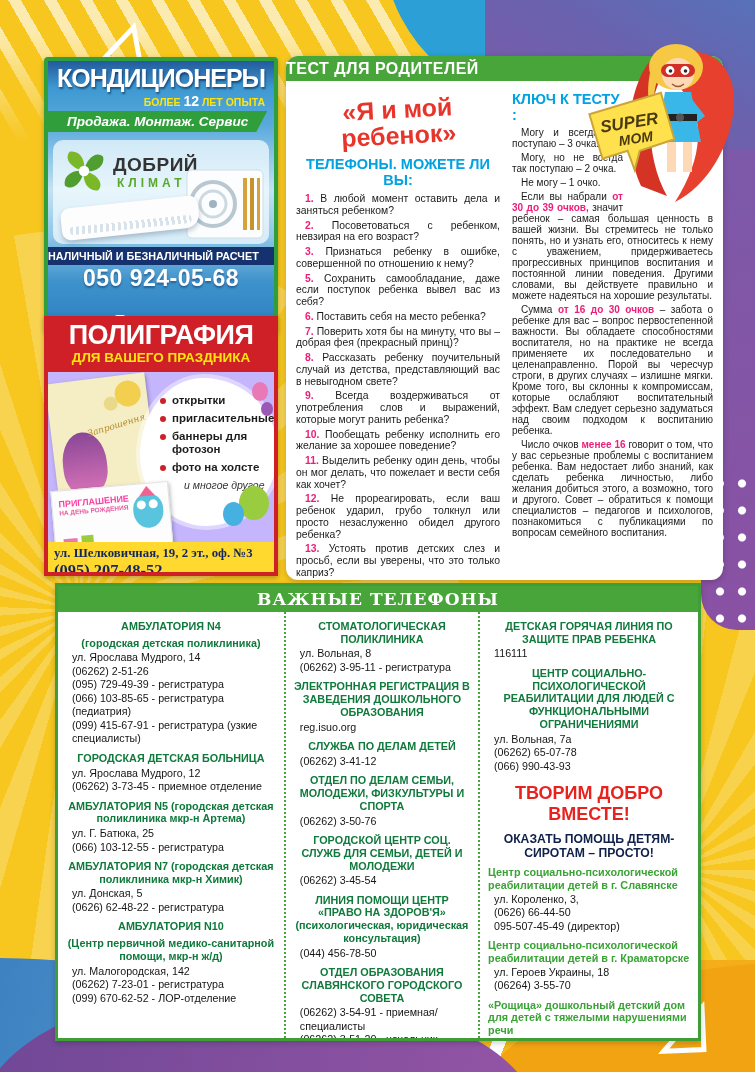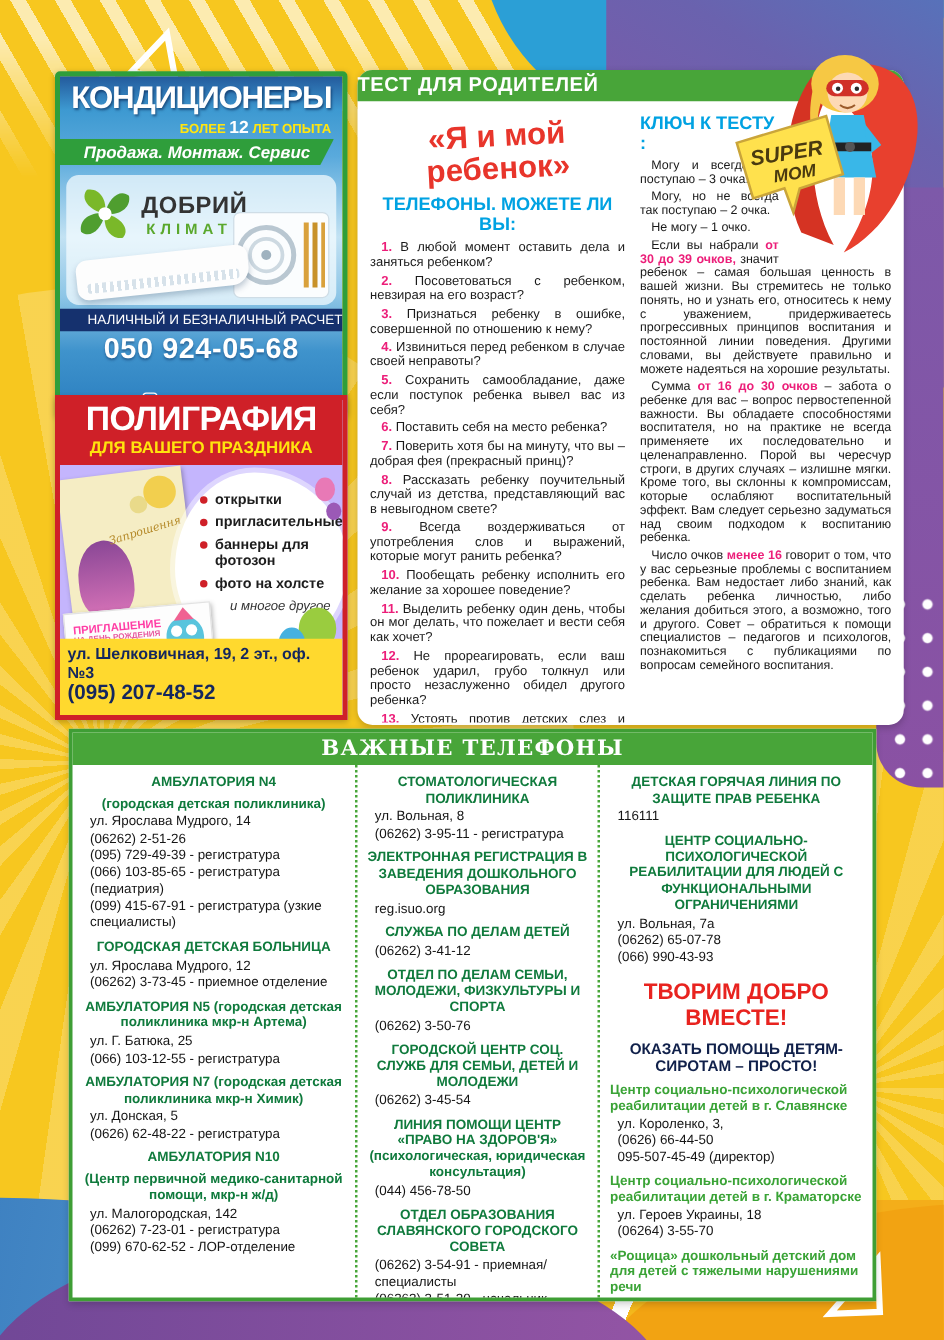--- a/index.html
+++ b/index.html
@@ -57,21 +57,21 @@
     background:rgba(245,252,255,.72);border-radius:10px;}
   .fan{position:absolute;left:8px;top:8px;}
   .brand1{position:absolute;left:60px;top:14px;color:#333;font-weight:800;font-size:19px;letter-spacing:.5px;}
   .brand2{position:absolute;left:64px;top:36px;color:#5aa82d;font-weight:700;font-size:12px;letter-spacing:4px;}
   .outdoor{position:absolute;right:4px;top:28px;}
   .wallunit{position:absolute;left:8px;top:62px;width:138px;height:32px;background:#fdfdfd;
     border-radius:9px 9px 14px 9px;transform:rotate(-6deg);box-shadow:0 3px 5px rgba(0,40,80,.25);}
   .wallunit::after{content:"";position:absolute;left:8px;right:8px;bottom:5px;height:8px;
     background:repeating-linear-gradient(90deg,#d7e2ea 0 3px,#fff 3px 6px);border-radius:3px;}
   .ac-pay{position:absolute;left:0;right:0;top:186px;height:18px;background:#15316e;
-    color:#fff;font-weight:400;font-size:10.8px;text-align:right;line-height:18px;}
+    color:#fff;font-weight:700;font-size:10.8px;text-align:left;line-height:18px;}
   .ac-phone{position:absolute;left:0;right:0;top:204px;color:#fff;font-weight:800;
     font-size:23px;text-align:center;letter-spacing:.5px;text-shadow:0 2px 2px rgba(0,25,70,.4);}
   .ac-insta{position:absolute;left:0;right:0;bottom:2px;text-align:center;color:#fff;
     font-weight:700;font-size:10.5px;}
   .ig{display:inline-block;width:10px;height:10px;border:1.5px solid #fff;border-radius:3px;
     position:relative;vertical-align:-2px;margin-right:4px;}
   .ig::after{content:"";position:absolute;left:2px;top:2px;width:4px;height:4px;border:1.2px solid #fff;border-radius:50%;}
 
   
   .ad-print{left:44px;top:316px;width:234px;height:260px;z-index:2;border:4px solid #cf2028;
@@ -104,22 +104,22 @@
     border-radius:50%;box-shadow:12px 0 0 #fff;}
   .owl::after{content:"";position:absolute;left:0;top:-8px;border-left:8px solid transparent;
     border-right:8px solid transparent;border-bottom:10px solid #f06292;margin-left:7px;}
   .gift{position:absolute;left:8px;bottom:6px;width:14px;height:12px;background:#e879b6;}
   .gift2{position:absolute;left:26px;bottom:6px;width:12px;height:14px;background:#9acc3f;}
   .bal{border-radius:50%;position:absolute;}
   .bal-p{right:6px;top:62px;width:16px;height:19px;background:#e879b6;}
   .bal-v{right:1px;top:82px;width:12px;height:14px;background:#9b59b6;}
   .bal-g{right:5px;bottom:52px;width:30px;height:34px;background:#9acc3f;}
   .bal-b{right:30px;bottom:46px;width:21px;height:24px;background:#46b1e0;}
-  .pr-foot{position:absolute;left:0;right:0;bottom:0;height:61px;background:#ffd92e;
-    color:#14265e;padding:4px 6px 0 6px;box-sizing:border-box;}
+  .pr-foot{position:absolute;left:0;right:0;bottom:0;height:30px;background:#ffd92e;
+    color:#14265e;padding:4px 6px 0 6px;box-sizing:border-box;font-family:Liberation Serif, serif;}
   .pr-addr{font-weight:800;font-size:12.8px;}
   .pr-phone{font-weight:800;font-size:16.5px;display:inline-block;}
 
   
   .panel-test{left:286px;top:56px;width:437px;height:524px;background:#fff;border-radius:12px;
     z-index:2;box-shadow:0 2px 6px rgba(0,0,0,.2);}
   .t-head{height:25px;background:#48a539;border-radius:12px 12px 0 0;color:#fff;text-align:left;
     font-weight:800;font-size:16px;line-height:25px;letter-spacing:.5px;}
   .t-cols{display:flex;gap:12px;padding:6px 10px 4px 10px;height:487px;overflow:hidden;}
   .t-left{width:204px;}
@@ -254,21 +254,20 @@
     <div class="t-left">
       <div class="t-title">
         <div>«Я и мой</div>
         <div>ребенок»</div>
       </div>
       <div class="t-qhead">ТЕЛЕФОНЫ. МОЖЕТЕ ЛИ ВЫ:</div>
       <div>
           <p class="q"><span class="qnum">1.</span> В любой момент оставить дела и заняться ребенком?</p>
           <p class="q"><span class="qnum">2.</span> Посоветоваться с ребенком, невзирая на его возраст?</p>
           <p class="q"><span class="qnum">3.</span> Признаться ребенку в ошибке, совершенной по отношению к нему?</p>
-          <p class="q"><span class="qnum">4.</span> Извиниться перед ребенком в случае своей неправоты?</p>
           <p class="q"><span class="qnum">5.</span> Сохранить самообладание, даже если поступок ребенка вывел вас из себя?</p>
           <p class="q"><span class="qnum">6.</span> Поставить себя на место ребенка?</p>
           <p class="q"><span class="qnum">7.</span> Поверить хотя бы на минуту, что вы – добрая фея (прекрасный принц)?</p>
           <p class="q"><span class="qnum">8.</span> Рассказать ребенку поучительный случай из детства, представляющий вас в невыгодном свете?</p>
           <p class="q"><span class="qnum">9.</span> Всегда воздерживаться от употребления слов и выражений, которые могут ранить ребенка?</p>
           <p class="q"><span class="qnum">10.</span> Пообещать ребенку исполнить его желание за хорошее поведение?</p>
           <p class="q"><span class="qnum">11.</span> Выделить ребенку один день, чтобы он мог делать, что пожелает и вести себя как хочет?</p>
           <p class="q"><span class="qnum">12.</span> Не прореагировать, если ваш ребенок ударил, грубо толкнул или просто незаслуженно обидел другого ребенка?</p>
           <p class="q"><span class="qnum">13.</span> Устоять против детских слез и просьб, если вы уверены, что это только каприз?</p>
         </div>

